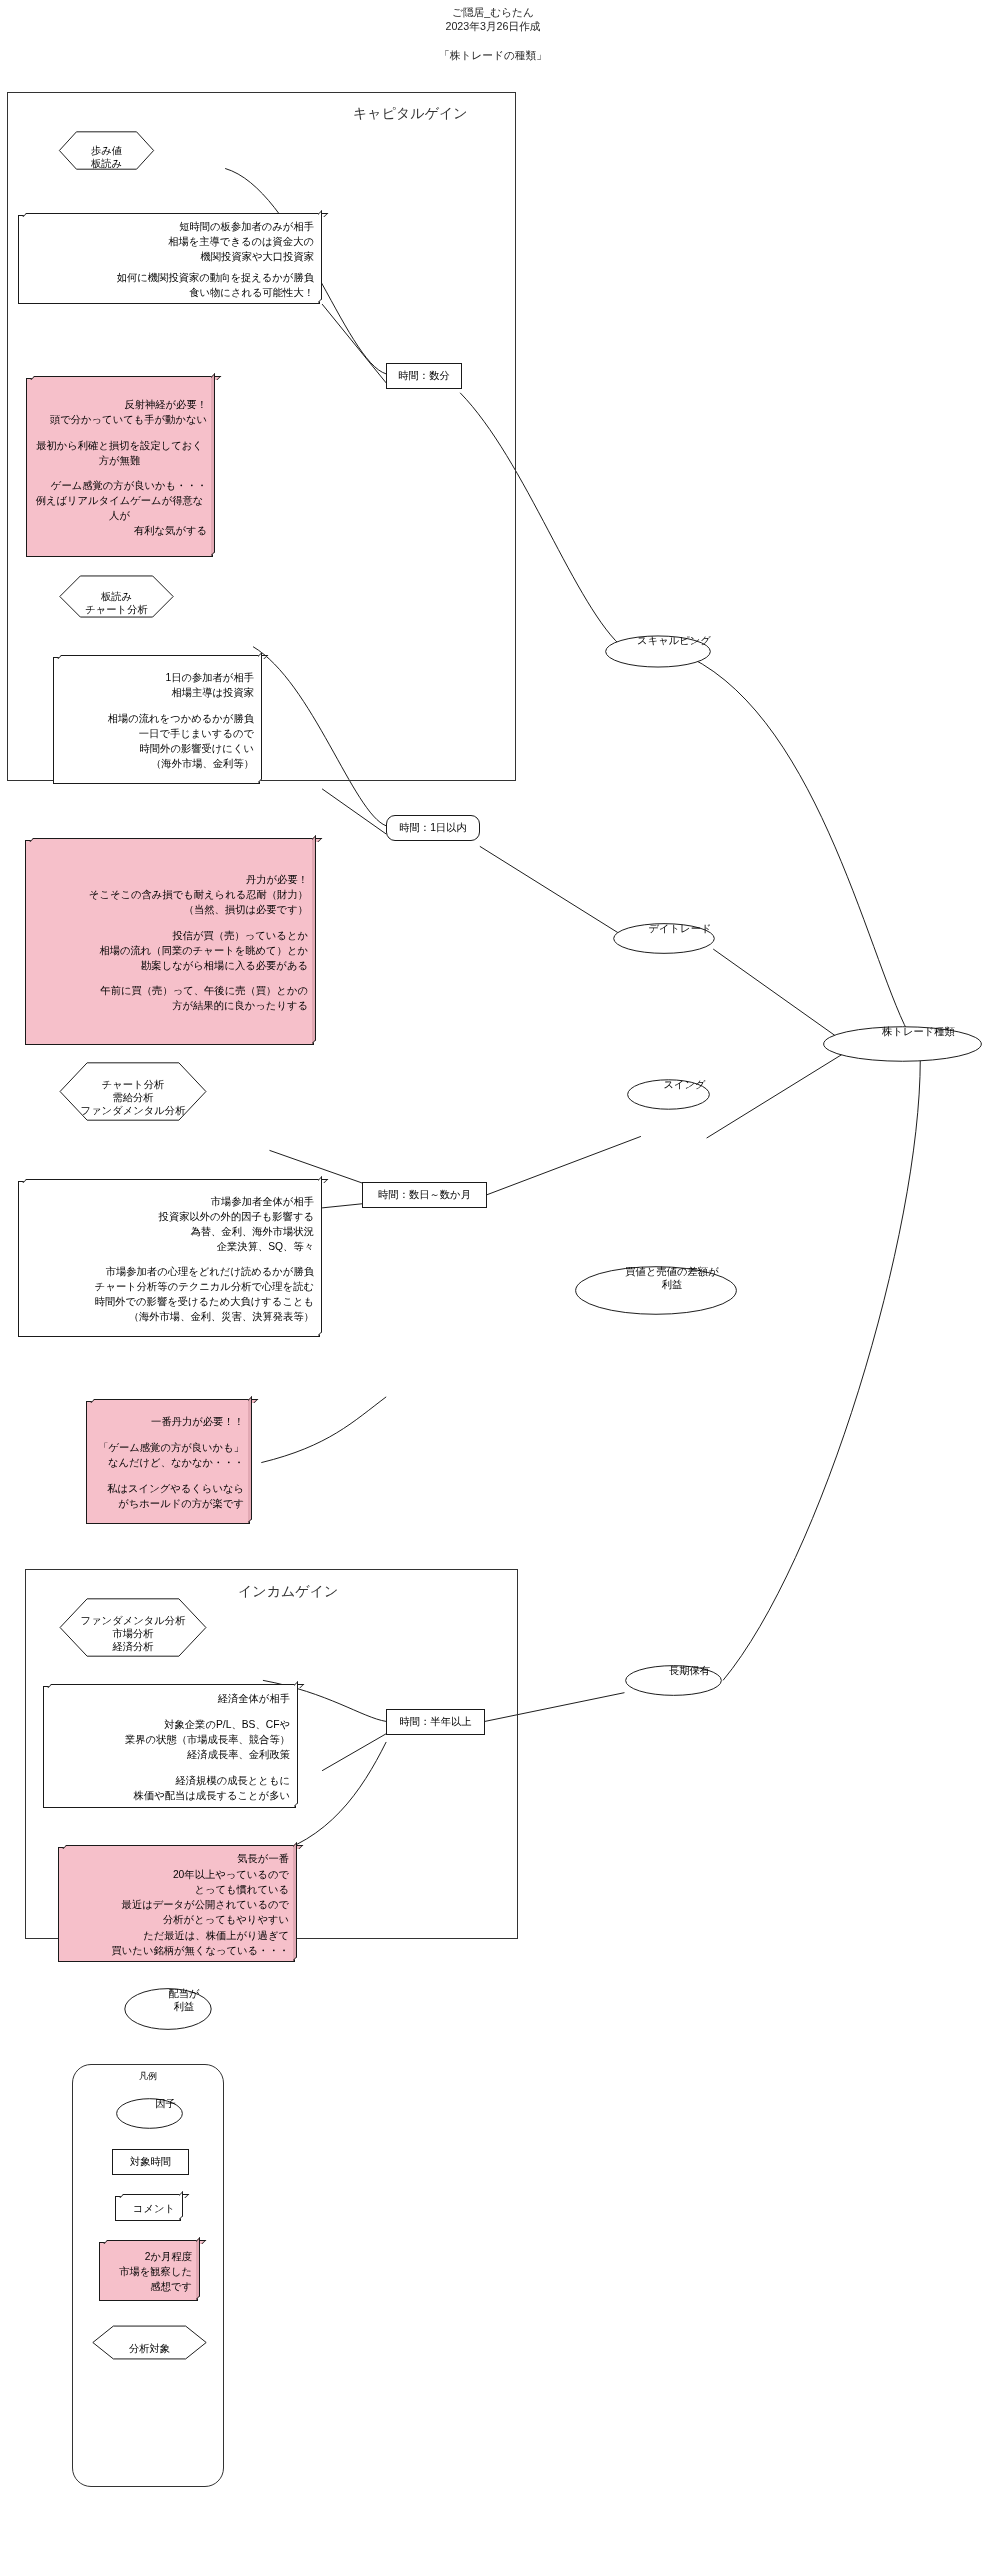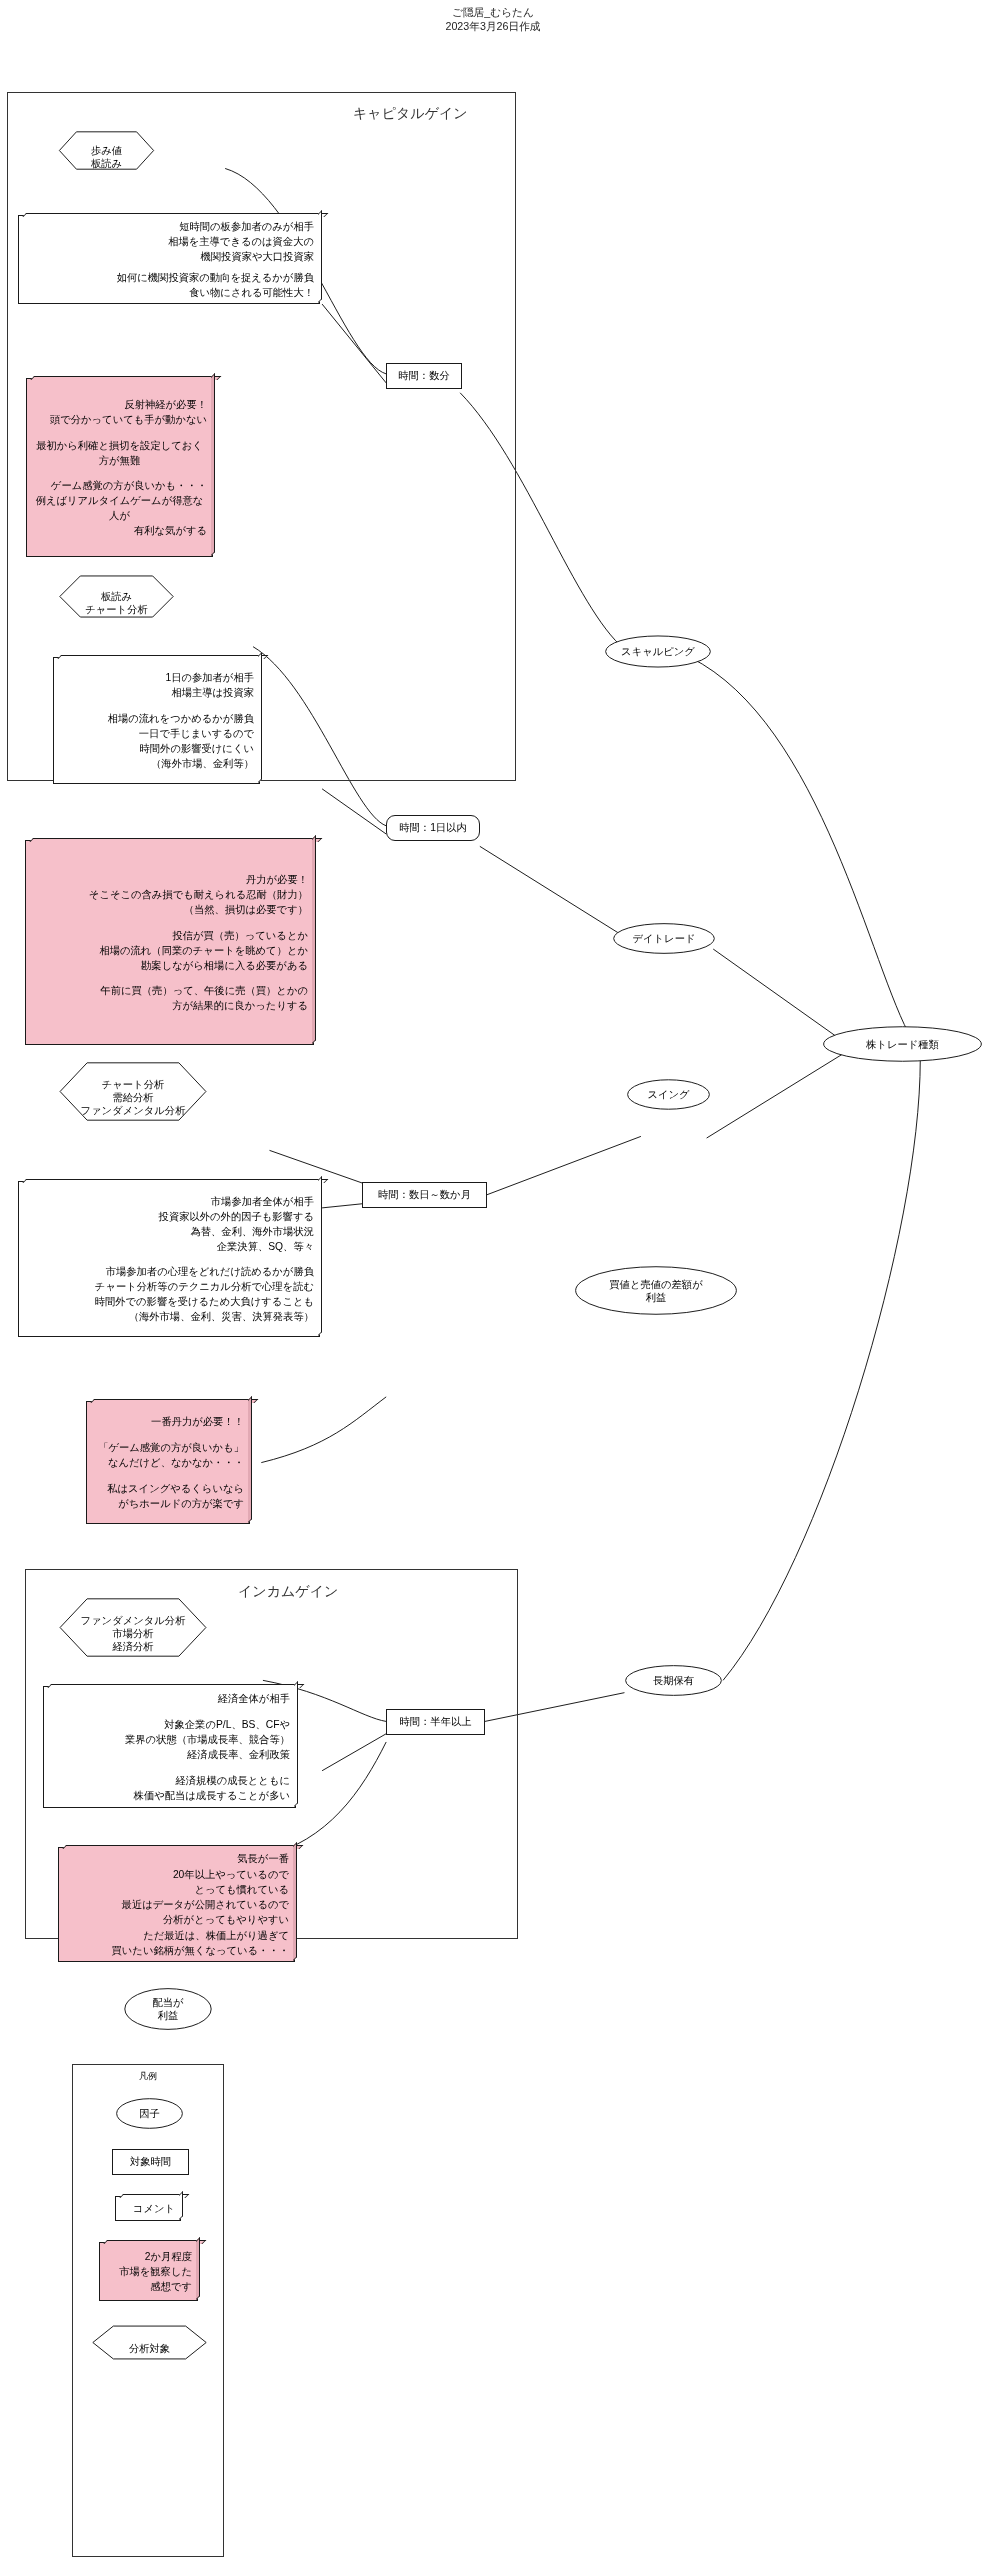--- a/index.html
+++ b/index.html
@@ -37,22 +37,22 @@
   .hexwrap .hextxt {
     position:absolute; left:0; top:0; width:100%; height:100%;
     display:flex; flex-direction:column; align-items:center; justify-content:center;
     text-align:center; font-size:10.3px; line-height:13px; white-space:nowrap;margin-top:6px;
   }
 
   
   .ellwrap { position:absolute; }
   .ellwrap svg { position:absolute; left:0; top:0; }
   .ellwrap .elltxt {
-    position:absolute; left:0; top:0; width:100%; height:100%;
-    display:flex; flex-direction:column; align-items:center; justify-content:center;
+    position:absolute; left:16px; top:0; width:100%; height:100%;
+    display:flex; flex-direction:column; align-items:center; justify-content:flex-start;
     text-align:center; font-size:10.3px; line-height:13px; white-space:nowrap;
   }
 
   
   .timebox {
     position:absolute; border:1.1px solid #1a1a1a; background:#fff;
     display:flex; align-items:center; justify-content:center;
     font-size:10.3px; white-space:nowrap;
   }
 
@@ -83,20 +83,21 @@
 
   .lg-title { position:absolute; font-size:9px; text-align:center; width:100%; }
 </style>
 </head>
 <body>
 
 <div id="root">
 
   <div class="hdr" id="hdr-author">ご隠居_むらたん</div>
   <div class="hdr" id="hdr-date">2023年3月26日作成</div>
+  <div class="hdr" id="hdr-t1">「株トレードの種類」</div>
 
   <svg id="wires" viewBox="0 0 1200 3135">
 
     <path d="M274,205 C360,230 420,440 470,455"></path>
 
     <path d="M392,370 L470,466"></path>
 
     <path d="M560,478 C640,560 700,740 760,790"></path>
 
     <path d="M840,800 C1000,880 1060,1180 1110,1265"></path>
@@ -333,21 +334,21 @@
   <div class="ellwrap" style="left:123px; top:1987px; width:90px; height:44px;">
     <svg width="90" height="44" viewBox="0 0 110 54">
       <ellipse cx="55" cy="27" rx="53" ry="25" fill="#fff" stroke="#1a1a1a" stroke-width="1.2"></ellipse>
     </svg>
     <div class="elltxt">
       <span>配当が</span>
       <span>利益</span>
     </div>
   </div>
 
-  <div class="group-box" style="left:72px; top:2064px; width:152px; height:493px;">
+  <div class="group-box" style="left:72px; top:2064px; width:152px; height:423px;border-radius:19px;">
     <div class="lg-title" style="top:5px;">凡例</div>
   </div>
 
   <div class="ellwrap" style="left:115px; top:2097px; width:69px; height:33px;">
     <svg width="69" height="33" viewBox="0 0 84 40">
       <ellipse cx="42" cy="20" rx="40" ry="18" fill="#fff" stroke="#1a1a1a" stroke-width="1.2"></ellipse>
     </svg>
     <div class="elltxt">
       <span>因子</span>
     </div>

